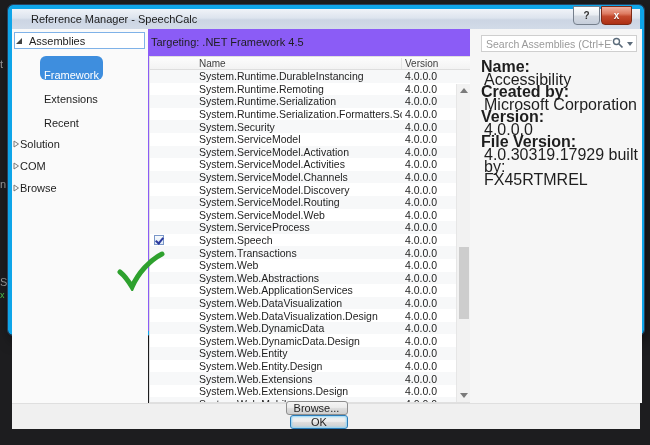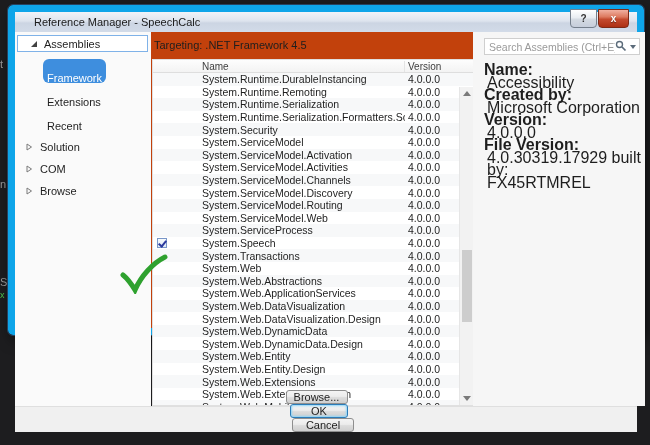--- a/index.html
+++ b/index.html
@@ -2,46 +2,46 @@
 <html><head>
 <meta charset="utf-8">
 <style>
   * { margin:0; padding:0; box-sizing:border-box; }
   body { font-family:"Liberation Sans", sans-serif; }
   .screen { position:relative; width:650px; height:445px; background:#1d1d1f; overflow:hidden; }
   .bg-frag { position:absolute; color:#9a9a9a; font-size:11px; width:8px; overflow:hidden; }
   .bg-frag.green { color:#4ec94e; font-size:9px; }
 
   .dialog { position:absolute; left:8px; top:5px; width:636px; height:330px;
-    background:#c2410c; border:7px solid #0ea5e9; outline:1px solid #27425f;
+    background:#8b5cf6; border:4px solid #0ea5e9; outline:1px solid #27425f;
     border-radius:5px; box-shadow:3px 5px 14px rgba(0,0,0,.55); }
 
   .titlebar { position:relative; height:20px;
     background:linear-gradient(180deg,#f0f3f8 0%,#dde4ee 45%,#ccd5e3 55%,#d2dbe8 100%);
     display:flex; align-items:center; padding-left:19px; font-size:11px; color:#1a1a1a; }
   .winbtns { position:absolute; top:-3px; right:8px; display:flex; gap:1px; }
   .helpbtn { width:27px; height:19px; border:1px solid #757f8c; border-radius:0 0 4px 4px;
     background:linear-gradient(#ffffff,#e9edf2 45%,#d4dae2 55%,#c6cedb);
     display:flex; align-items:center; justify-content:center; font-size:10px; font-weight:bold; color:#333; }
   .closebtn { width:31px; height:19px; border:1px solid #7e2a16; border-radius:0 0 4px 4px;
     background:linear-gradient(#f0b0a0 0%,#dd7a60 40%,#c44a2e 55%,#ad3014 100%);
     display:flex; align-items:center; justify-content:center; font-size:10px; font-weight:bold;
     color:#fff; text-shadow:0 1px 1px rgba(0,0,0,.45); }
 
   .body { position:relative; height:400px; }
 
   
   .sidebar { position:absolute; left:0; top:0; width:136px; height:374px; background:#fafafa; }
   .assemblies-box { margin:3px 3px 0 2px; height:17px; background:#fff; border:1px solid #7fb2e8;
-    display:flex; align-items:center; padding-left:12px; gap:6px; font-size:11px; color:#1e1e1e; }
+    display:flex; align-items:center; padding-left:0; gap:6px; font-size:11px; color:#1e1e1e; }
   .sb-children { margin-top:7px; }
   .sb-child { height:15px; line-height:15px; margin-left:28px; font-size:11px;
     width:max-content; padding:12px 4px; color:#1e1e1e;border-radius:6px; }
   .sb-child.selected { background:#3e8ede; color:#fff; }
-  .sb-group { margin-top:7px; height:15px; padding-left:10px; display:flex; gap:7px;
+  .sb-group { margin-top:7px; height:15px; display:flex; gap:0;
     align-items:center; font-size:11px; color:#1e1e1e; }
   .sb-group.first { margin-top:8px; }
   .tri { display:inline-flex; }
 
   
   .main { position:absolute; left:136px; top:0; width:322px; height:374px; }
   .targeting { padding:7px 0 0 3px; font-size:11px; color:#1e1e1e; }
   .listbox { position:absolute; left:1px; top:27px; right:0; bottom:0;
     background:#fff; border:1px solid #e0e0e0; border-right:none; display:flex; flex-direction:column; }
   .lheader { display:flex; height:13px; background:linear-gradient(#fdfdfd,#f3f3f3);
@@ -393,21 +393,20 @@
           <div class="v">4.0.0.0</div>
           <div class="b">File Version:</div>
           <div class="v">4.0.30319.17929 built by:</div>
           <div class="v">FX45RTMREL</div>
         </div>
       </div>
 
       <div class="footer">
         <button class="btn browse">Browse...</button>
         <button class="btn ok">OK</button>
-        <button class="btn cancel">Cancel</button>
       </div>
 
     </div>
 
     <svg class="green-check" width="50" height="40">
       <path d="M4 21 C 9 25, 13 31, 16 36 C 22 22, 34 9, 46 3" fill="none" stroke="#2ea12e" stroke-width="5" stroke-linecap="round"></path>
     </svg>
 
   </div>
 </div>

